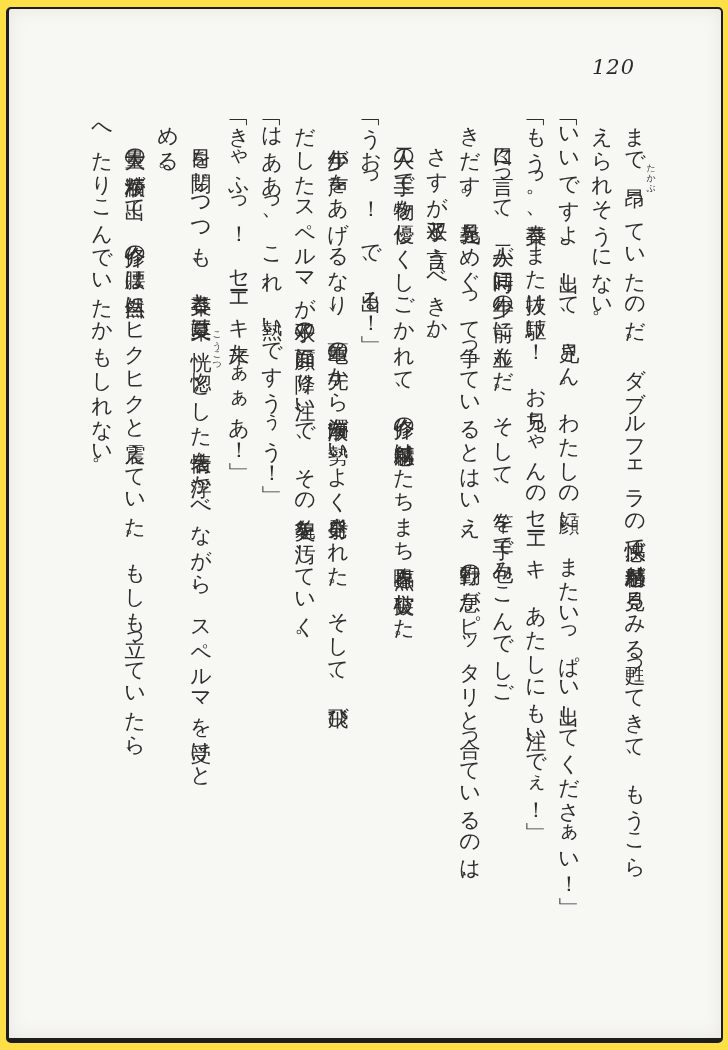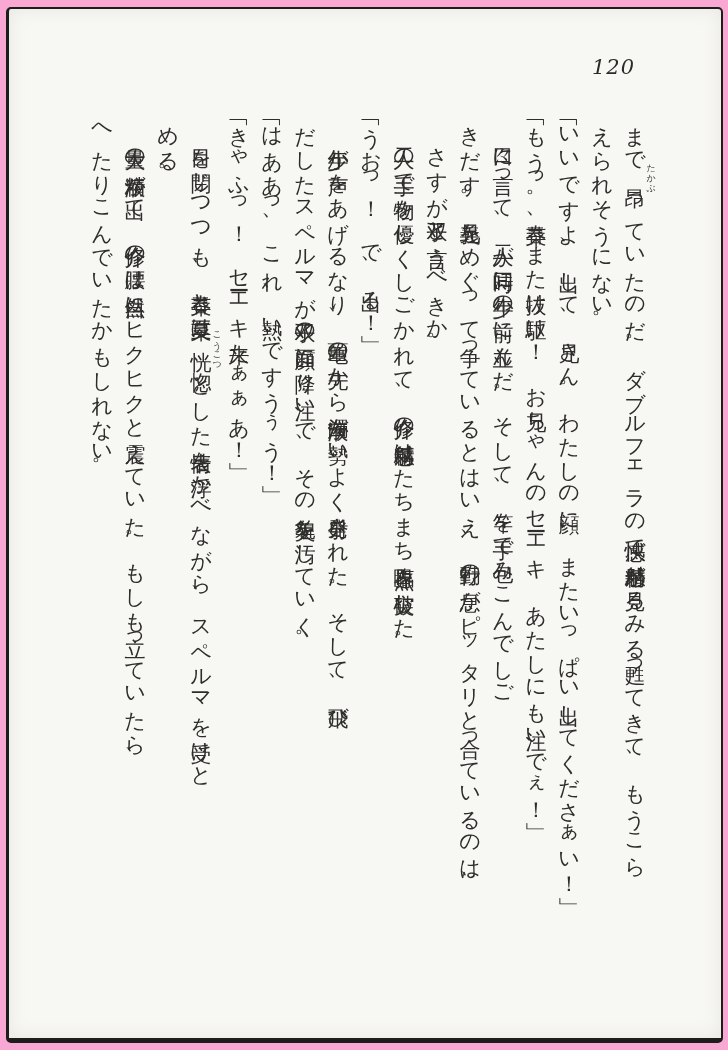--- a/index.html
+++ b/index.html
@@ -8,21 +8,21 @@
     width: 728px;
     height: 1050px;
     background: #ffffff;
     overflow: hidden;
   }
   .scan {
     position: absolute;
     inset: 0;
     width: 728px;
     height: 1050px;
-    background: #f9a8d4;
+    background: #fde047;
   }
   .page-frame {
     position: absolute;
     left: 6px;
     top: 7px;
     right: 5px;
     bottom: 7px;
     border: 2px solid #1e1d1b;
     border-left-width: 3px;
     border-bottom-width: 5px;

